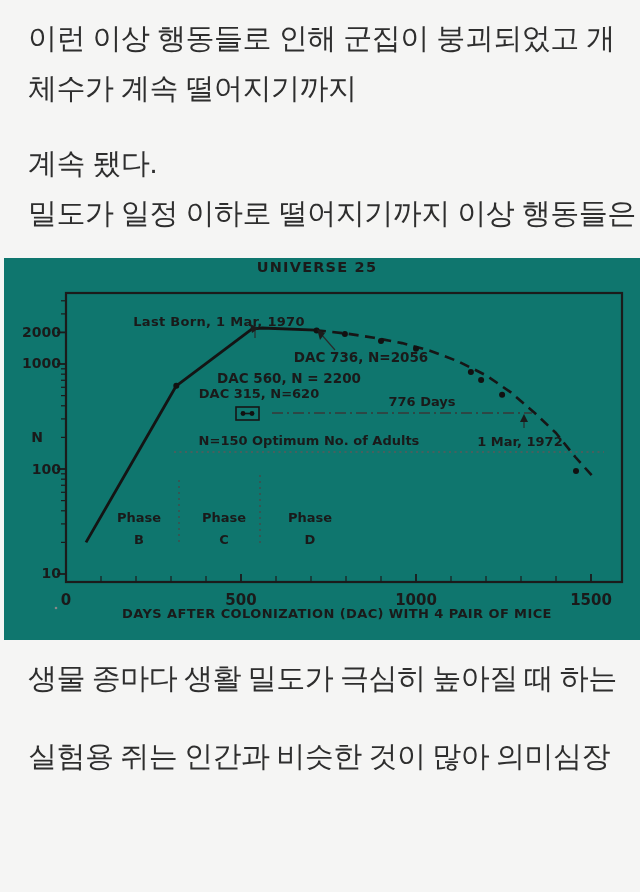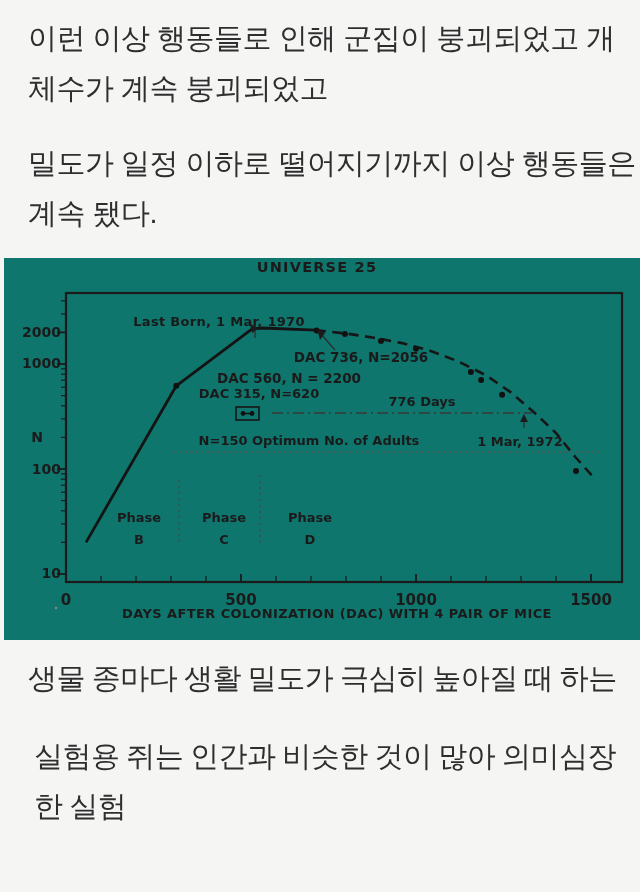--- a/index.html
+++ b/index.html
@@ -5,21 +5,21 @@
   html,body{margin:0;padding:0;}
   body{
     width:640px;height:892px;position:relative;overflow:hidden;
     background:#f5f5f4;
     font-family:"Liberation Sans","DejaVu Sans",sans-serif;
   }
   .text-block{position:absolute;left:28px;right:0;color:#2e2e2e;
     font-size:29px;line-height:50px;letter-spacing:-0.5px;font-weight:400;}
   .text-block p{margin:0;}
   .text-block p.second{margin-top:25px;}
-  .text-block.bottom p.second{margin-top:28px;margin-left:6px;}
+  .text-block.bottom p.second{margin-top:28px;}
   .tline{display:block;white-space:nowrap;}
   #top-text{top:13px;}
   #bottom-text{top:653px;font-family:Liberation Serif, serif;}
   .figure{
     position:absolute;top:258px;left:4px;width:640px;height:382px;
     background:#0f766e;
   }
   svg{display:block;}
   
   .plot-box{fill:none;stroke:#1b1b1b;stroke-width:2.2;}
@@ -35,25 +35,25 @@
   .thinline{stroke:#2a2a2a;stroke-width:1.2;fill:none;}
   .symline{stroke:#161616;stroke-width:1.6;fill:none;}
   .arrowhead{fill:#1b1b1b;stroke:none;}
 </style>
 </head>
 <body>
 
 <div id="top-text" class="text-block">
   <p>
     <span class="tline">이런 이상 행동들로 인해 군집이 붕괴되었고 개</span>
-    <span class="tline">체수가 계속 붕괴되었고</span>
+    <span class="tline">체수가 계속 떨어지기까지</span>
   </p>
   <p class="second">
+    <span class="tline">계속 됐다.</span>
     <span class="tline">밀도가 일정 이하로 떨어지기까지 이상 행동들은</span>
-    <span class="tline">계속 됐다.</span>
   </p>
 </div>
 
 <div class="figure">
   <svg width="640" height="382" viewBox="0 0 640 382" xmlns="http://www.w3.org/2000/svg">
 
     <text class="ctext" x="313" y="14" font-size="14.5" letter-spacing="1.2" text-anchor="middle">UNIVERSE 25</text>
 
     <rect class="plot-box" x="62" y="35" width="556" height="289"></rect>
 
@@ -157,15 +157,14 @@
     <circle cx="52" cy="350" r="1.3" fill="#888"></circle>
   </svg>
 </div>
 
 <div id="bottom-text" class="text-block bottom">
   <p>
     <span class="tline">생물 종마다 생활 밀도가 극심히 높아질 때 하는</span>
   </p>
   <p class="second">
     <span class="tline">실험용 쥐는 인간과 비슷한 것이 많아 의미심장</span>
-    <span class="tline">한 실험</span>
   </p>
 </div>
 
 </body></html>

